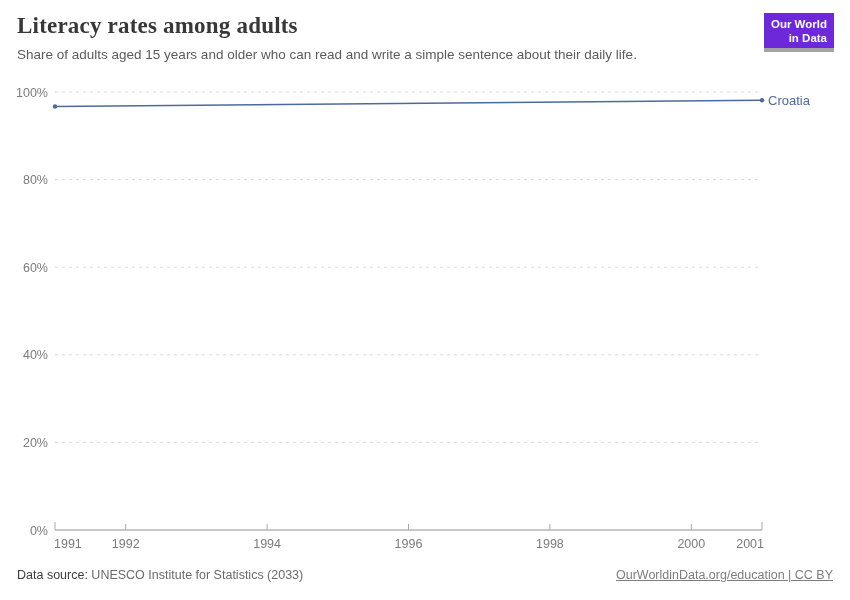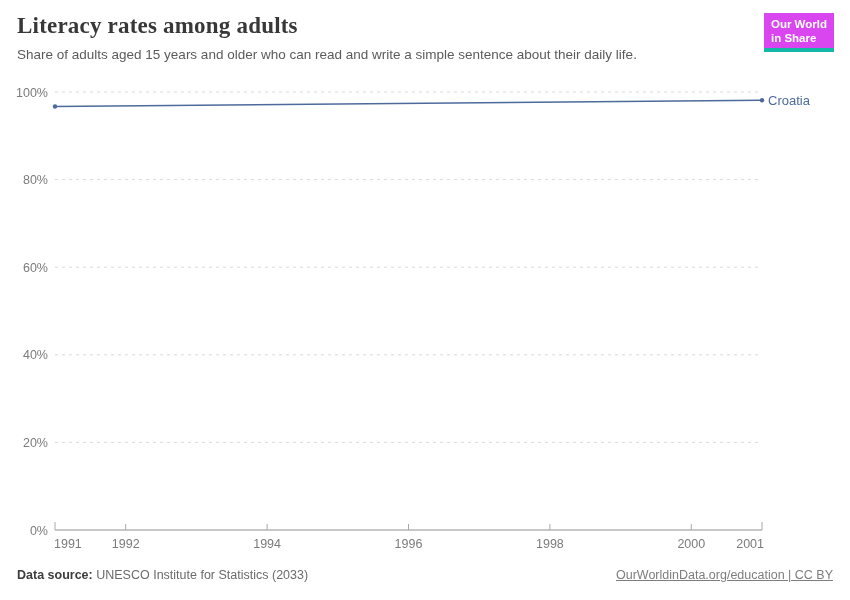--- a/index.html
+++ b/index.html
@@ -2,44 +2,44 @@
 <html><head>
 <meta charset="utf-8">
 <style>
   html,body{margin:0;padding:0;background:#fff;}
   .page{position:relative;width:850px;height:600px;background:#fff;overflow:hidden;
         font-family:"Liberation Sans", sans-serif;}
   .titles{position:absolute;left:17px;top:13px;width:720px;}
   h1.title{margin:0;font-family:"Liberation Serif","DejaVu Serif",serif;
         font-size:23px;font-weight:700;color:#383838;letter-spacing:.2px;}
   p.subtitle{margin:8px 0 16px 0;font-size:13.5px;color:#5b5b5b;}
-  .logo{position:absolute;right:16px;top:13px;background:#d946ef;color:#fff;
-        text-align:left;font-weight:700;font-size:11.5px;line-height:14px;
-        padding:4px 7px 3px 7px;border-bottom:4px solid #14b8a6;}
+  .logo{position:absolute;right:16px;top:13px;background:#6d28d9;color:#fff;
+        text-align:right;font-weight:700;font-size:11.5px;line-height:14px;
+        padding:4px 7px 3px 7px;border-bottom:4px solid #a3a3a3;}
   .logo span{display:block;}
   svg.chart{position:absolute;left:0;top:0;}
   svg text{font-family:"Liberation Sans",sans-serif;}
   .footer{position:absolute;left:17px;right:17px;top:568px;display:flex;
         justify-content:space-between;font-size:12.5px;color:#6b6b6b;}
-  .footer .lbl{font-weight:700;color:#3d3d3d;}
+  .footer .lbl{font-weight:400;color:#3d3d3d;}
   .footer .credit{color:#7d7d7d;text-decoration:underline;}
 </style>
 </head>
 <body>
 
 <div class="page">
 
   <div class="titles">
     <h1 class="title">Literacy rates among adults</h1>
     <p class="subtitle">Share of adults aged 15 years and older who can read and write a simple sentence about their daily life.</p>
   </div>
 
   <div class="logo">
     <span>Our World</span>
-    <span>in Share</span>
+    <span>in Data</span>
   </div>
 
   <svg class="chart" id="chart" width="850" height="600" viewBox="0 0 850 600">
       <text x="48" y="534.5" text-anchor="end" fill="#7b7b7b" font-size="12.5">0%</text>
       <line x1="55" x2="762" y1="442.4" y2="442.4" stroke="#dadada" stroke-width="1" stroke-dasharray="3,4"></line>
       <text x="48" y="446.9" text-anchor="end" fill="#7b7b7b" font-size="12.5">20%</text>
       <line x1="55" x2="762" y1="354.79999999999995" y2="354.79999999999995" stroke="#dadada" stroke-width="1" stroke-dasharray="3,4"></line>
       <text x="48" y="359.29999999999995" text-anchor="end" fill="#7b7b7b" font-size="12.5">40%</text>
       <line x1="55" x2="762" y1="267.2" y2="267.2" stroke="#dadada" stroke-width="1" stroke-dasharray="3,4"></line>
       <text x="48" y="271.7" text-anchor="end" fill="#7b7b7b" font-size="12.5">60%</text>

